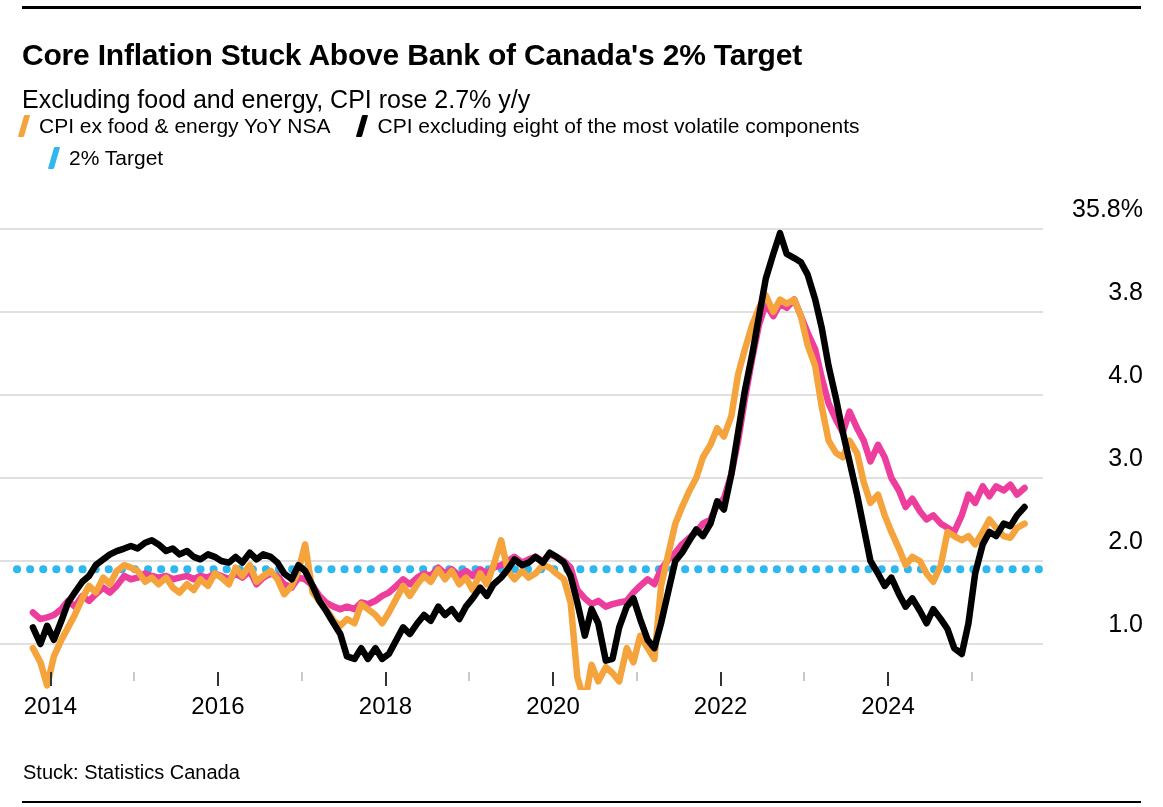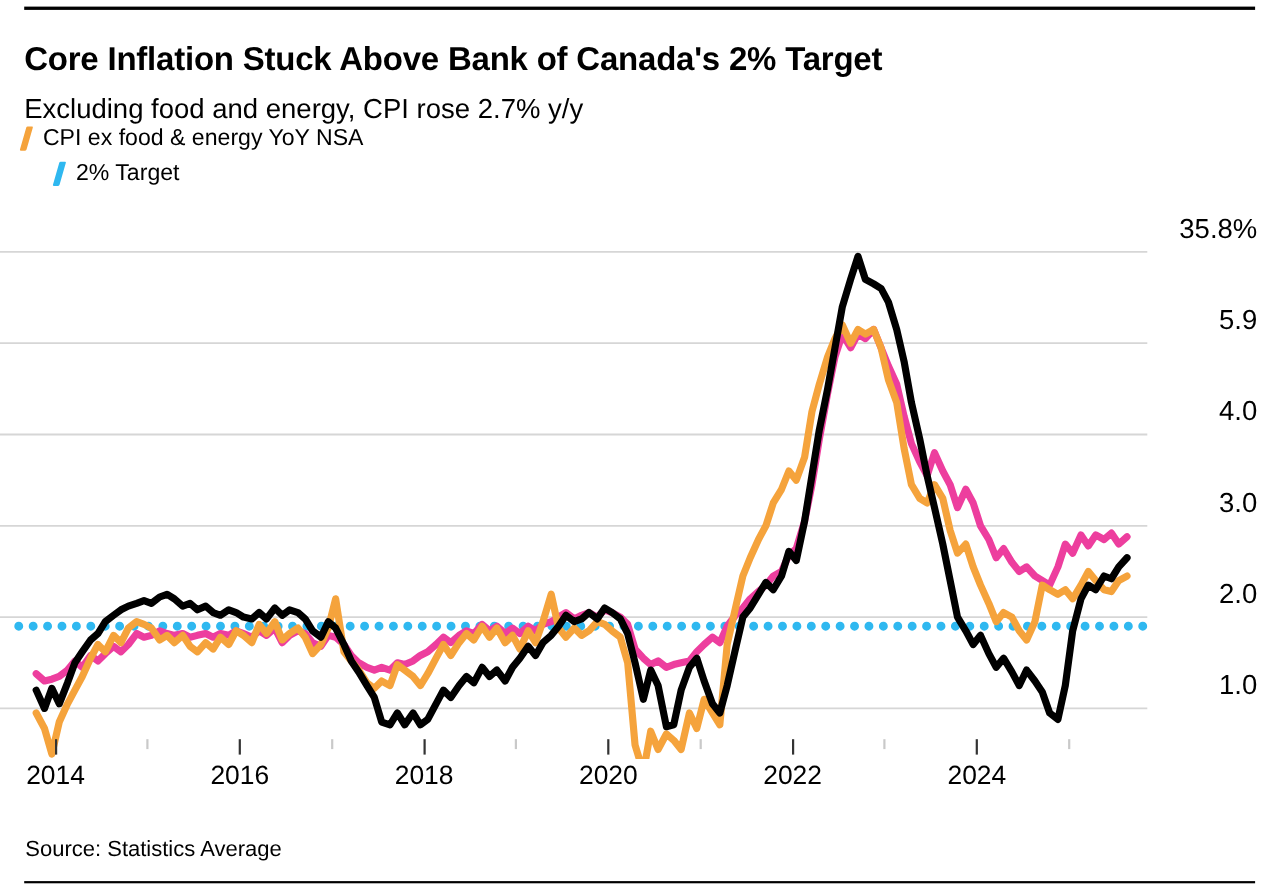--- a/index.html
+++ b/index.html
@@ -60,20 +60,26 @@
 <h2 id="subtitle">Excluding food and energy, CPI rose 2.7% y/y</h2>
 
 <div id="legend">
   <div class="legrow">
     <div class="legitem">
       <span class="swatch">
           <i style="background:#F5A33C"></i>
         </span>
       <span class="leglabel">CPI ex food &amp; energy YoY NSA</span>
     </div>
+    <div class="legitem">
+      <span class="swatch">
+          <i style="background:#000000"></i>
+        </span>
+      <span class="leglabel">CPI excluding eight of the most volatile components</span>
+    </div>
   </div>
   <div class="legrow">
     <div class="legitem" style="margin-left:30px;">
       <span class="swatch">
           <i style="background:#2FB8F0"></i>
         </span>
       <span class="leglabel">2% Target</span>
     </div>
   </div>
 </div>
@@ -91,21 +97,21 @@
       <path d="M32.91 458.15 L40.45 472.26 L47.15 495.50 L53.85 466.45 L61.39 449.85 L68.09 437.40 L74.79 424.95 L82.33 408.35 L89.03 395.90 L95.73 402.54 L103.27 387.60 L109.97 394.24 L116.67 380.96 L124.21 375.15 L130.91 377.64 L137.61 380.96 L145.15 391.75 L151.85 387.60 L158.55 394.24 L166.08 387.60 L172.78 397.56 L179.48 402.54 L187.02 394.24 L193.72 400.05 L200.42 389.26 L207.96 395.90 L214.66 383.45 L221.36 387.60 L228.90 394.24 L235.60 377.64 L242.30 385.94 L249.84 375.15 L256.54 391.75 L263.24 385.94 L270.78 380.96 L277.48 389.26 L284.18 404.20 L291.72 395.90 L298.42 380.96 L305.12 354.40 L312.66 402.54 L319.36 410.84 L326.06 419.14 L333.59 430.76 L340.29 435.74 L347.00 429.10 L354.53 433.25 L361.23 414.16 L367.93 419.14 L375.47 424.95 L382.17 433.25 L388.87 422.46 L396.41 408.35 L403.11 395.90 L409.81 405.86 L417.35 394.24 L424.05 385.94 L430.75 391.75 L438.29 379.30 L444.99 389.26 L451.69 380.96 L459.23 394.24 L465.93 387.60 L472.63 400.05 L480.17 383.45 L486.87 394.24 L493.57 375.15 L501.10 350.25 L507.80 380.96 L514.51 389.26 L522.04 380.96 L528.74 387.60 L535.44 383.45 L542.98 375.15 L549.68 377.64 L556.38 383.45 L563.92 389.26 L570.62 412.50 L577.32 487.20 L584.86 512.10 L591.56 474.75 L598.26 491.35 L605.80 477.24 L612.50 483.05 L619.20 491.35 L626.74 458.15 L633.44 472.26 L640.14 445.70 L647.68 458.15 L654.38 468.94 L661.08 395.90 L668.61 362.70 L675.32 333.65 L682.02 317.05 L689.55 300.45 L696.25 288.00 L702.95 267.25 L710.49 254.80 L717.19 238.20 L723.89 246.50 L731.43 225.75 L738.13 184.25 L744.83 159.35 L752.37 134.45 L759.07 117.85 L765.77 105.40 L773.31 122.00 L780.01 109.55 L786.71 113.70 L794.25 109.55 L800.95 126.15 L807.65 155.20 L815.19 175.95 L821.89 217.45 L828.59 250.65 L836.12 263.10 L842.83 267.25 L849.53 250.65 L857.06 263.10 L863.76 292.15 L870.46 312.90 L878.00 304.60 L884.70 325.35 L891.40 341.95 L898.94 358.55 L905.64 375.15 L912.34 366.85 L919.88 371.00 L926.58 383.45 L933.28 391.75 L940.82 375.15 L947.52 341.95 L954.22 346.10 L961.76 350.25 L968.46 346.10 L975.16 354.40 L982.70 341.95 L989.40 329.50 L996.10 337.80 L1003.64 346.10 L1010.34 347.76 L1017.04 337.80 L1024.57 333.65" fill="none" stroke="#F5A33C" stroke-width="6.5" stroke-linejoin="round" stroke-linecap="round"></path>
       <path d="M32.91 437.40 L40.45 454.00 L47.15 435.74 L53.85 449.85 L61.39 430.76 L68.09 412.50 L74.79 402.54 L82.33 391.75 L89.03 385.94 L95.73 375.15 L103.27 369.34 L109.97 364.36 L116.67 361.04 L124.21 358.55 L130.91 356.06 L137.61 358.55 L145.15 352.74 L151.85 350.25 L158.55 354.40 L166.08 361.04 L172.78 358.55 L179.48 364.36 L187.02 361.04 L193.72 366.85 L200.42 369.34 L207.96 364.36 L214.66 366.85 L221.36 371.00 L228.90 372.66 L235.60 366.85 L242.30 372.66 L249.84 362.70 L256.54 369.34 L263.24 364.36 L270.78 366.85 L277.48 372.66 L284.18 383.45 L291.72 389.26 L298.42 375.15 L305.12 380.96 L312.66 395.90 L319.36 410.84 L326.06 420.80 L333.59 433.25 L340.29 444.04 L347.00 466.45 L354.53 468.94 L361.23 458.15 L367.93 468.94 L375.47 458.15 L382.17 468.94 L388.87 463.96 L396.41 449.85 L403.11 437.40 L409.81 444.04 L417.35 433.25 L424.05 424.95 L430.75 430.76 L438.29 416.65 L444.99 424.95 L451.69 419.14 L459.23 429.10 L465.93 416.65 L472.63 408.35 L480.17 397.56 L486.87 405.86 L493.57 394.24 L501.10 387.60 L507.80 379.30 L514.51 369.34 L522.04 375.15 L528.74 372.66 L535.44 366.85 L542.98 372.66 L549.68 362.70 L556.38 366.85 L563.92 372.66 L570.62 385.94 L577.32 412.50 L584.86 445.70 L591.56 419.14 L598.26 433.25 L605.80 470.60 L612.50 468.94 L619.20 437.40 L626.74 416.65 L633.44 408.35 L640.14 429.10 L647.68 449.85 L654.38 458.15 L661.08 433.25 L668.61 400.05 L675.32 371.00 L682.02 362.70 L689.55 350.25 L696.25 339.46 L702.95 346.10 L710.49 333.65 L717.19 311.24 L723.89 319.54 L731.43 283.85 L738.13 242.35 L744.83 200.85 L752.37 163.50 L759.07 126.15 L765.77 88.80 L773.31 63.90 L780.01 43.15 L786.71 63.90 L794.25 68.05 L800.95 72.20 L807.65 84.65 L815.19 109.55 L821.89 138.60 L828.59 175.95 L836.12 209.15 L842.83 242.35 L849.53 271.40 L857.06 304.60 L863.76 337.80 L870.46 371.00 L878.00 383.45 L884.70 395.90 L891.40 387.60 L898.94 404.20 L905.64 416.65 L912.34 408.35 L919.88 420.80 L926.58 433.25 L933.28 419.14 L940.82 429.10 L947.52 439.06 L954.22 458.15 L961.76 463.96 L968.46 433.25 L975.16 383.45 L982.70 354.40 L989.40 341.95 L996.10 346.10 L1003.64 333.65 L1010.34 336.14 L1017.04 325.35 L1024.57 317.05" fill="none" stroke="#000000" stroke-width="6.5" stroke-linejoin="round" stroke-linecap="round"></path>
     </svg>
 </div>
 
 <div id="axislabels">
     <div class="ylab" style="top: 421px;">1.0</div>
     <div class="ylab" style="top: 338px;">2.0</div>
     <div class="ylab" style="top: 255px;">3.0</div>
     <div class="ylab" style="top: 172px;">4.0</div>
-    <div class="ylab" style="top: 89px;">5.9</div>
+    <div class="ylab" style="top: 89px;">3.8</div>
     <div class="ylab" style="top: 6px;">35.8%</div>
   </div>
 <div id="xaxis">
     <div class="tick major" style="left: 49.502px;"></div>
     <div class="xlab" style="left: 50.502px; top: 22px;">2014</div>
     <div class="tick major" style="left: 217.012px;"></div>
     <div class="xlab" style="left: 218.012px; top: 22px;">2016</div>
     <div class="tick major" style="left: 384.522px;"></div>
     <div class="xlab" style="left: 385.522px; top: 22px;">2018</div>
     <div class="tick major" style="left: 552.033px;"></div>
@@ -115,14 +121,14 @@
     <div class="tick major" style="left: 887.053px;"></div>
     <div class="xlab" style="left: 888.053px; top: 22px;">2024</div>
     <div class="tick minor" style="left: 133.257px;"></div>
     <div class="tick minor" style="left: 300.767px;"></div>
     <div class="tick minor" style="left: 468.278px;"></div>
     <div class="tick minor" style="left: 635.788px;"></div>
     <div class="tick minor" style="left: 803.298px;"></div>
     <div class="tick minor" style="left: 970.808px;"></div>
   </div>
 
-<div id="source">Source: Statistics Average</div>
+<div id="source">Stuck: Statistics Canada</div>
 <div id="bottomRule"></div>
 
 </body></html>

